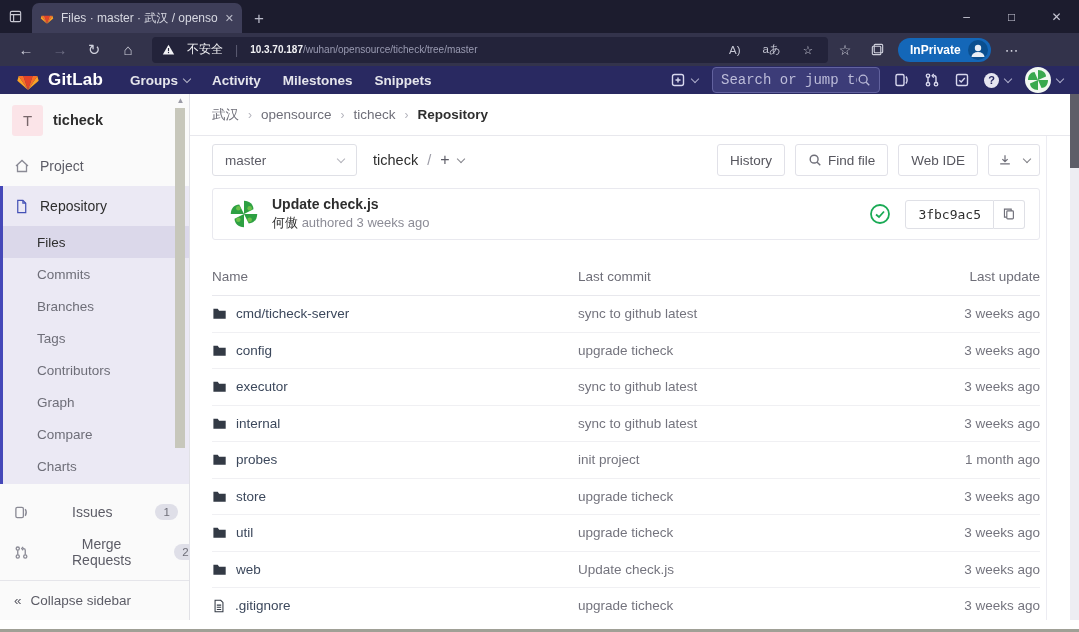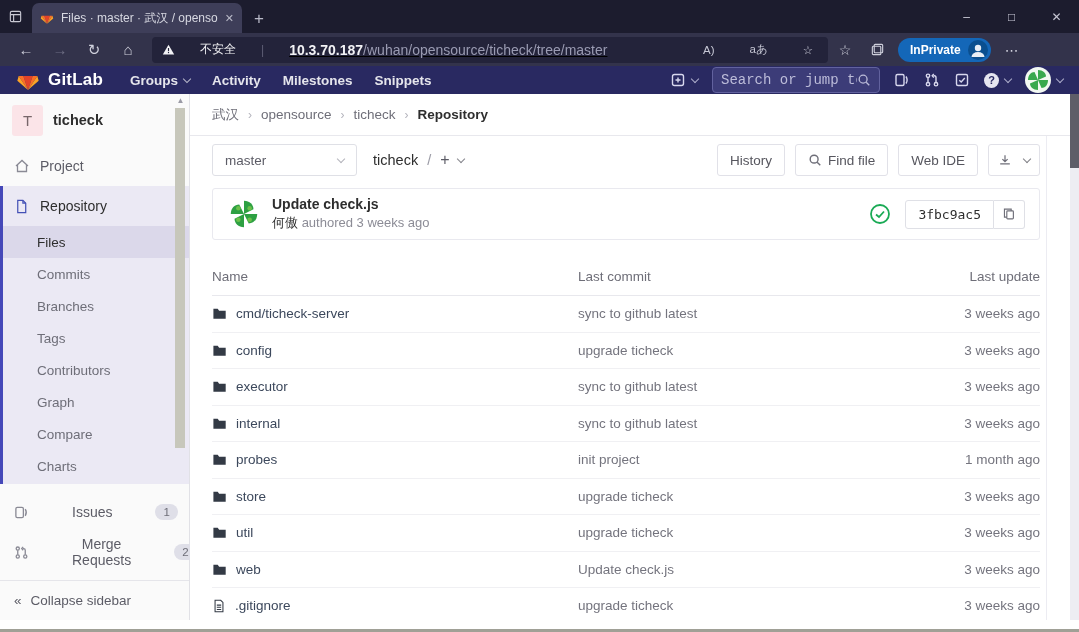--- a/index.html
+++ b/index.html
@@ -18,24 +18,24 @@
   .win-controls { position:absolute; right:0; top:0; height:33px; display:flex; }
   .win-btn { width:45px; height:33px; display:flex; align-items:center; justify-content:center;
     color:#c9c9d6; font-size:12px; }
 
   
   .browser-toolbar { height:33px; background:#33334b; display:flex; align-items:center; padding:0 10px; gap:2px; }
   .nav-btn { width:32px; height:28px; display:flex; align-items:center; justify-content:center;
     color:#cfd0dc; font-size:15px; }
   .nav-btn.disabled { color:#6e6e84; }
   .address-bar { flex:0 0 676px; height:26px; margin-left:6px; background:#23233a; border-radius:4px;
-    display:flex; align-items:center; padding:0 10px; gap:25px; }
+    display:flex; align-items:center; padding:0 10px; gap:12px; }
   .security-label { color:#f2f2f5; font-size:12px; }
   .addr-sep { color:#5d5d74; font-size:12px; }
-  .url { font-size:14px; white-space:nowrap; overflow:hidden; flex:1;text-decoration:underline; }
+  .url { font-size:10px; white-space:nowrap; overflow:hidden; flex:1; }
   .url .host { color:#f2f2f5; font-weight:bold; }
   .url .path { color:#9a9bb2; }
   .addr-icon { color:#c6c7d4; font-size:11.5px; padding:0 5px; white-space:nowrap; }
   .bar-icon { width:30px; height:28px; display:flex; align-items:center; justify-content:center; color:#cfd0dc; font-size:14px; }
   .inprivate-pill { height:24px; border-radius:12px; background:#1467b8; display:flex; align-items:center;
     gap:7px; padding:2px 3px 2px 12px; margin:0 4px; }
   .inprivate-label { color:#fff; font-size:12px; font-weight:bold; }
 
   
   .gl-navbar { height:28px; background:#292961; display:flex; align-items:center; padding:0 16px; }

